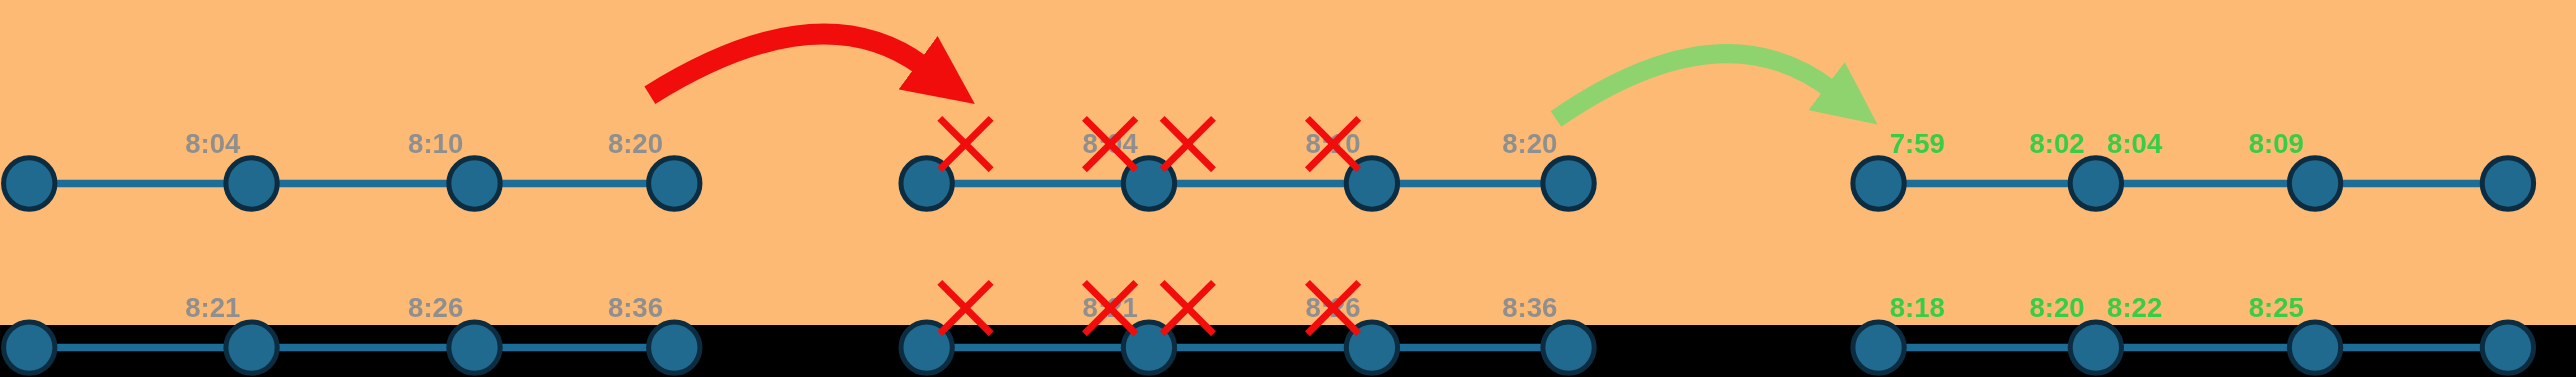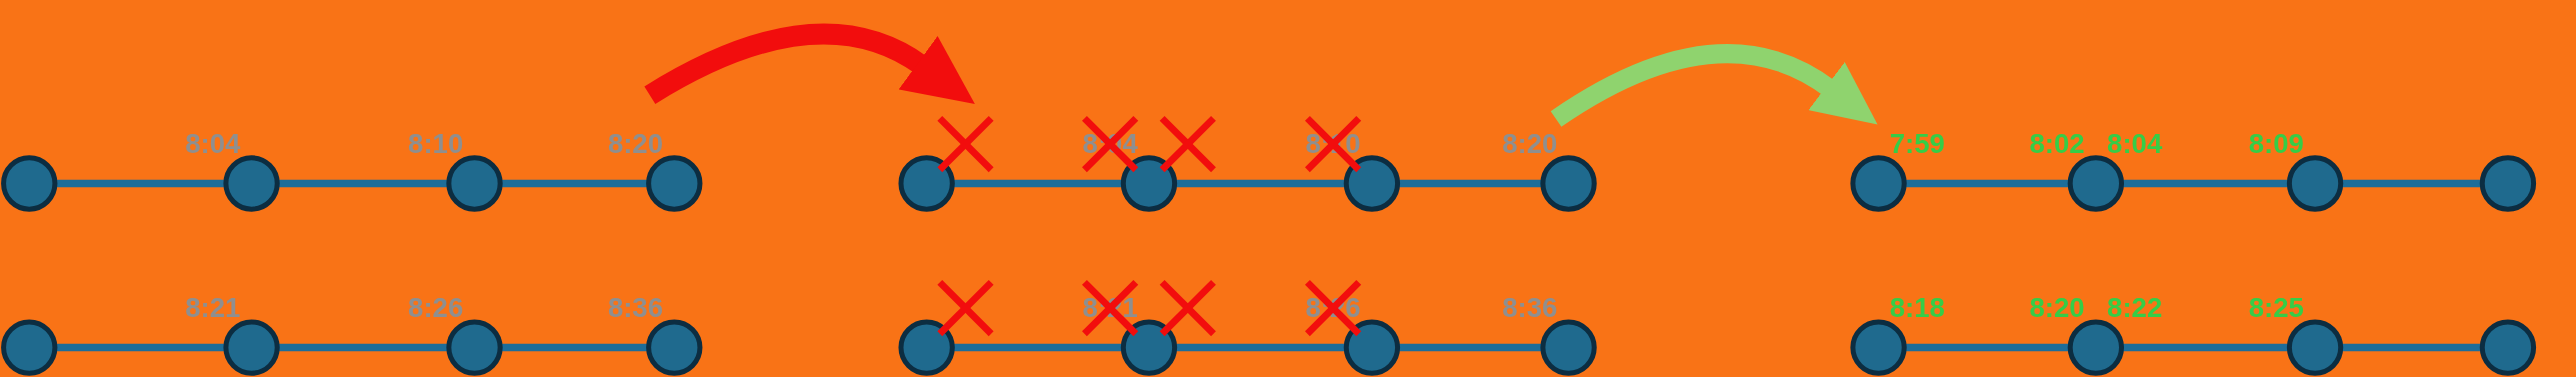--- a/index.html
+++ b/index.html
@@ -6,22 +6,22 @@
     margin: 0;
     padding: 0;
     background: #000000;
     width: 2576px;
     height: 377px;
     overflow: hidden;
   }
   #stage {
     position: relative;
     width: 2576px;
-    height: 377px;
-    background: #f97316;
+    height: 325px;
+    background: #fdba74;
   }
   svg {
     display: block;
     font-family: "Liberation Sans", "DejaVu Sans", sans-serif;
   }
   text {
     font-weight: bold;
   }
 </style>
 </head>

